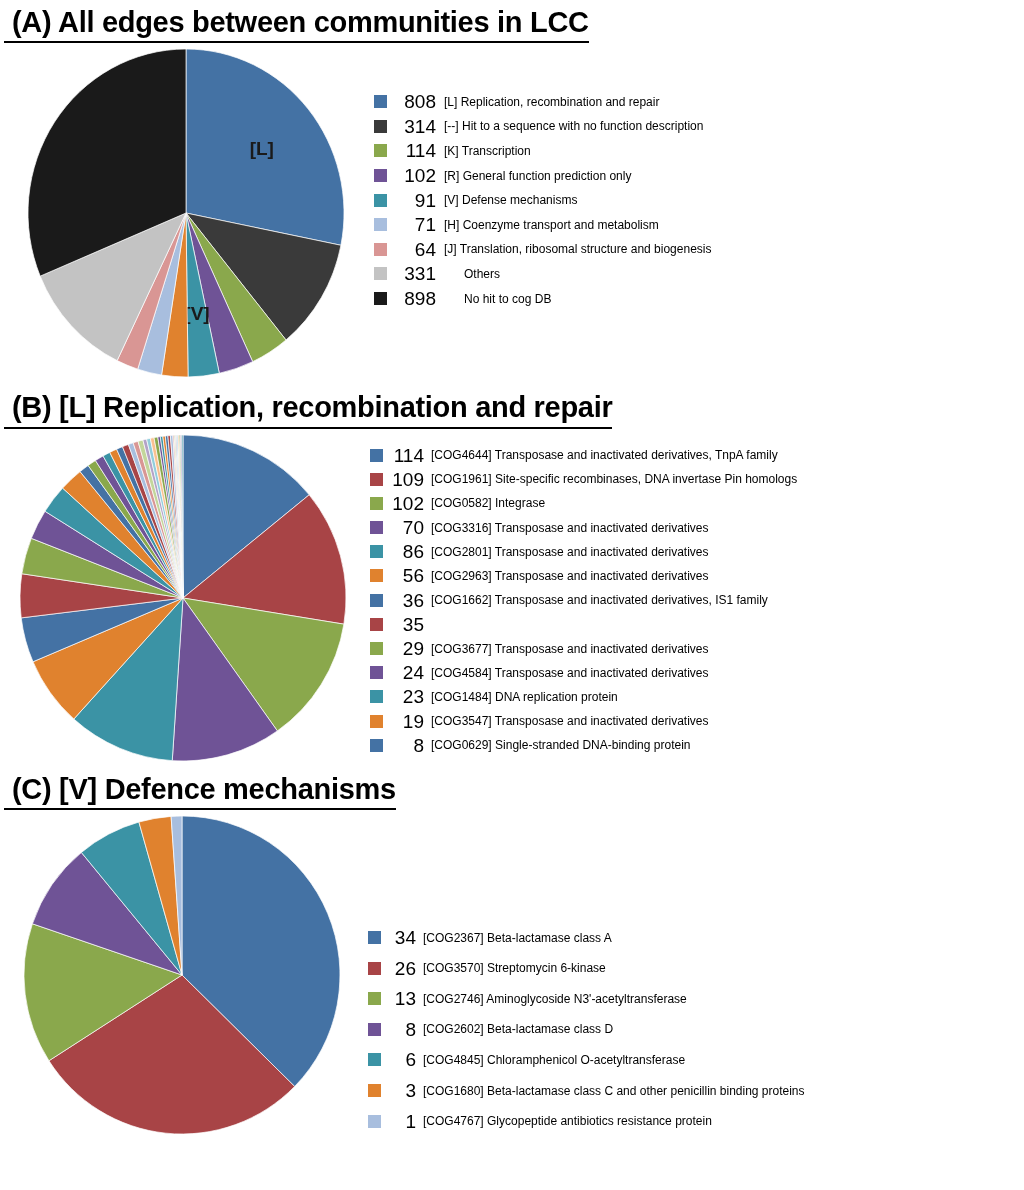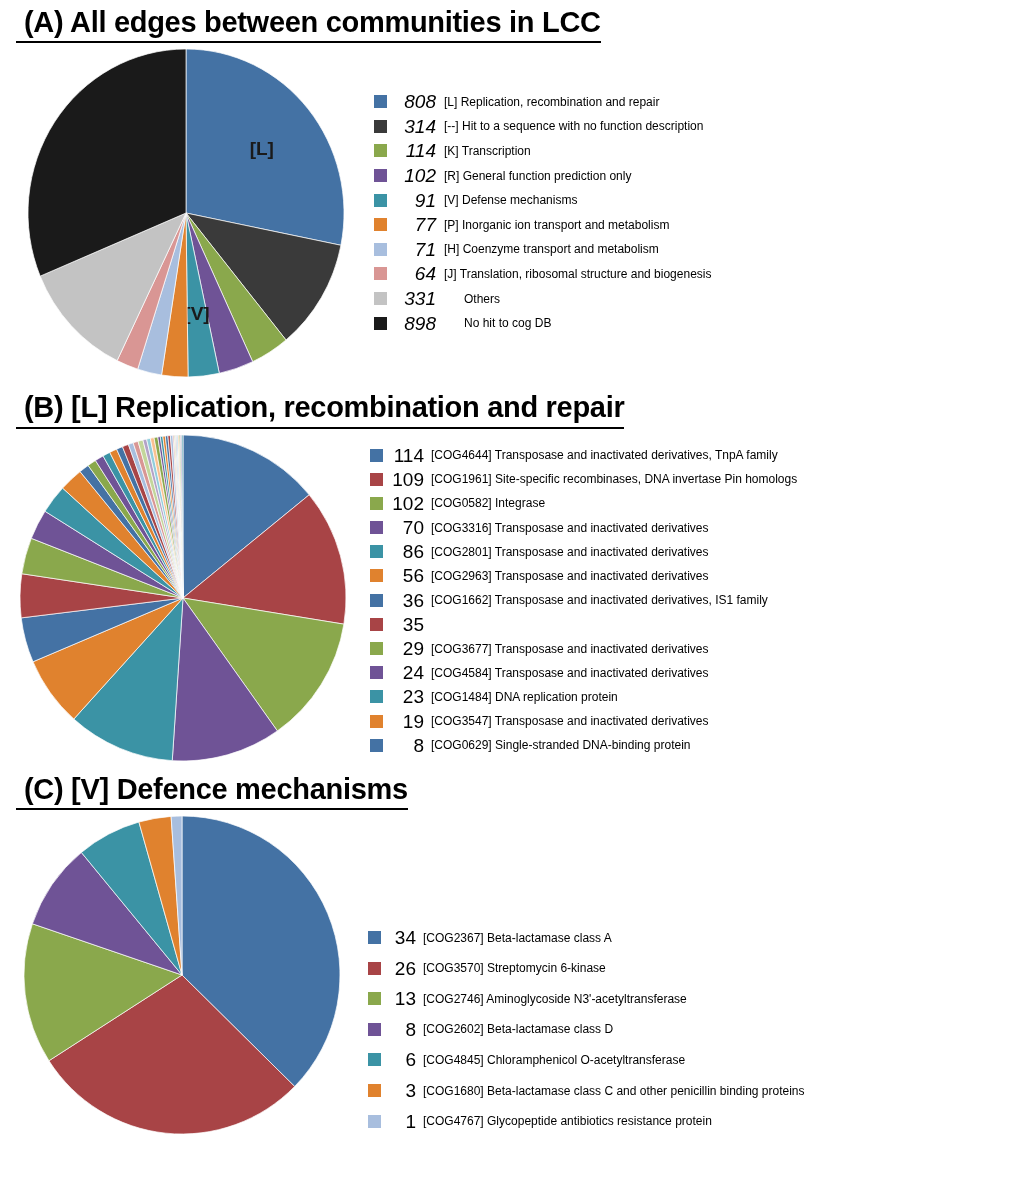--- a/index.html
+++ b/index.html
@@ -27,21 +27,21 @@
     font-weight: bold;
     letter-spacing: -0.3px;
     color: #000;
     padding: 0 0 3px 8px;
     border-bottom: 2px solid #000;
     display: inline-block;
     white-space: nowrap;
     line-height: 1.12;
   }
   .title-row {
-    padding-left: 16px;
+    padding-left: 4px;
   }
   .panel-body {
     display: flex;
     flex-direction: row;
     align-items: flex-start;
   }
   .pie-wrap {
     flex: 0 0 auto;
     position: relative;
   }
@@ -80,21 +80,21 @@
     font-size: 12px;
     line-height: 1;
     margin-left: 7px;
   }
   
   #panel-a { padding-top: 6px; }
   #panel-a .panel-body { margin-top: 4px; }
   #panel-a .pie-wrap { margin-left: 26px; }
   #panel-a .legend { margin-left: 28px; margin-top: 42px; }
   #panel-a .legend-row { height: 24.6px; }
-  #panel-a .lg-count { width: 40px; font-style: italic; }
+  #panel-a .lg-count { width: 40px; }
   #panel-a .lg-text { margin-left: 8px; }
 
   
   #panel-b { margin-top: 12px; }
   #panel-b .panel-body { margin-top: 4px; }
   #panel-b .pie-wrap { margin-left: 18px; }
   #panel-b .legend { margin-left: 22px; margin-top: 10px; }
   #panel-b .legend-row { height: 24.2px; }
   #panel-b .lg-count { width: 32px; }
 
@@ -150,25 +150,20 @@
           </div>
           <div class="legend-row">
             <span class="swatch" style="background: rgb(111, 83, 150);"></span>
             <span class="lg-count">102</span>
             <span class="lg-text">[R] General function prediction only</span>
           </div>
           <div class="legend-row">
             <span class="swatch" style="background: rgb(59, 147, 165);"></span>
             <span class="lg-count">91</span>
             <span class="lg-text">[V] Defense mechanisms</span>
-          </div>
-          <div class="legend-row">
-            <span class="swatch" style="background: rgb(224, 130, 46);"></span>
-            <span class="lg-count">77</span>
-            <span class="lg-text">[P] Inorganic ion transport and metabolism</span>
           </div>
           <div class="legend-row">
             <span class="swatch" style="background: rgb(168, 190, 222);"></span>
             <span class="lg-count">71</span>
             <span class="lg-text">[H] Coenzyme transport and metabolism</span>
           </div>
           <div class="legend-row">
             <span class="swatch" style="background: rgb(217, 150, 148);"></span>
             <span class="lg-count">64</span>
             <span class="lg-text">[J] Translation, ribosomal structure and biogenesis</span>

